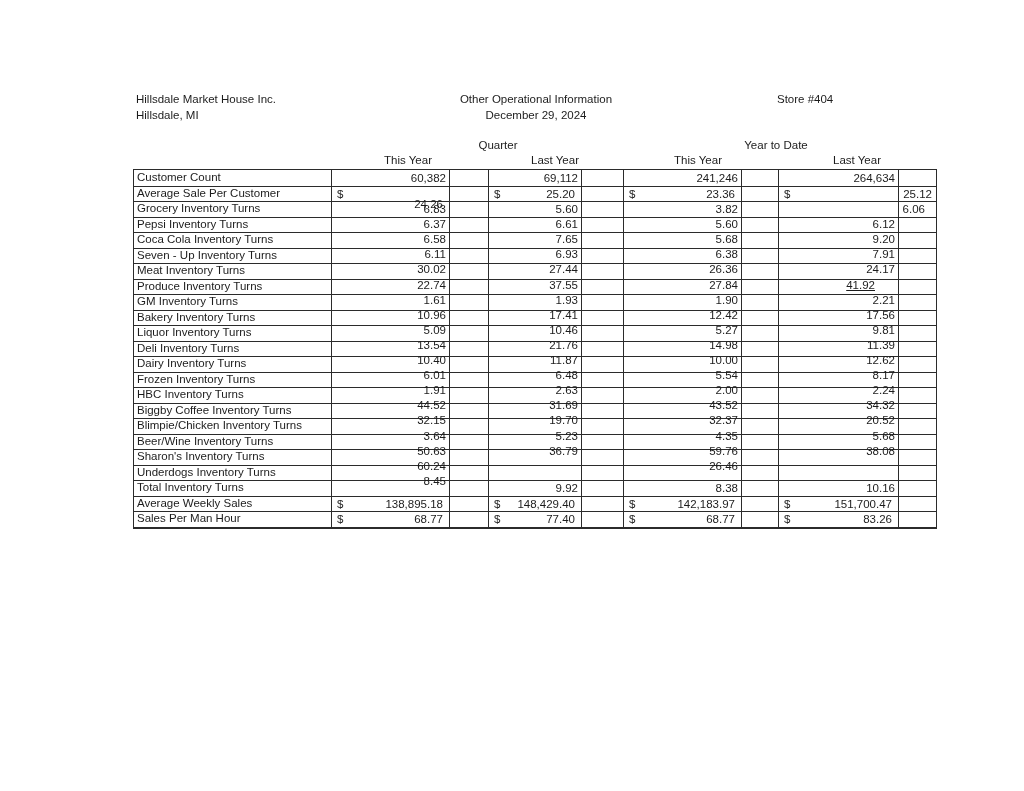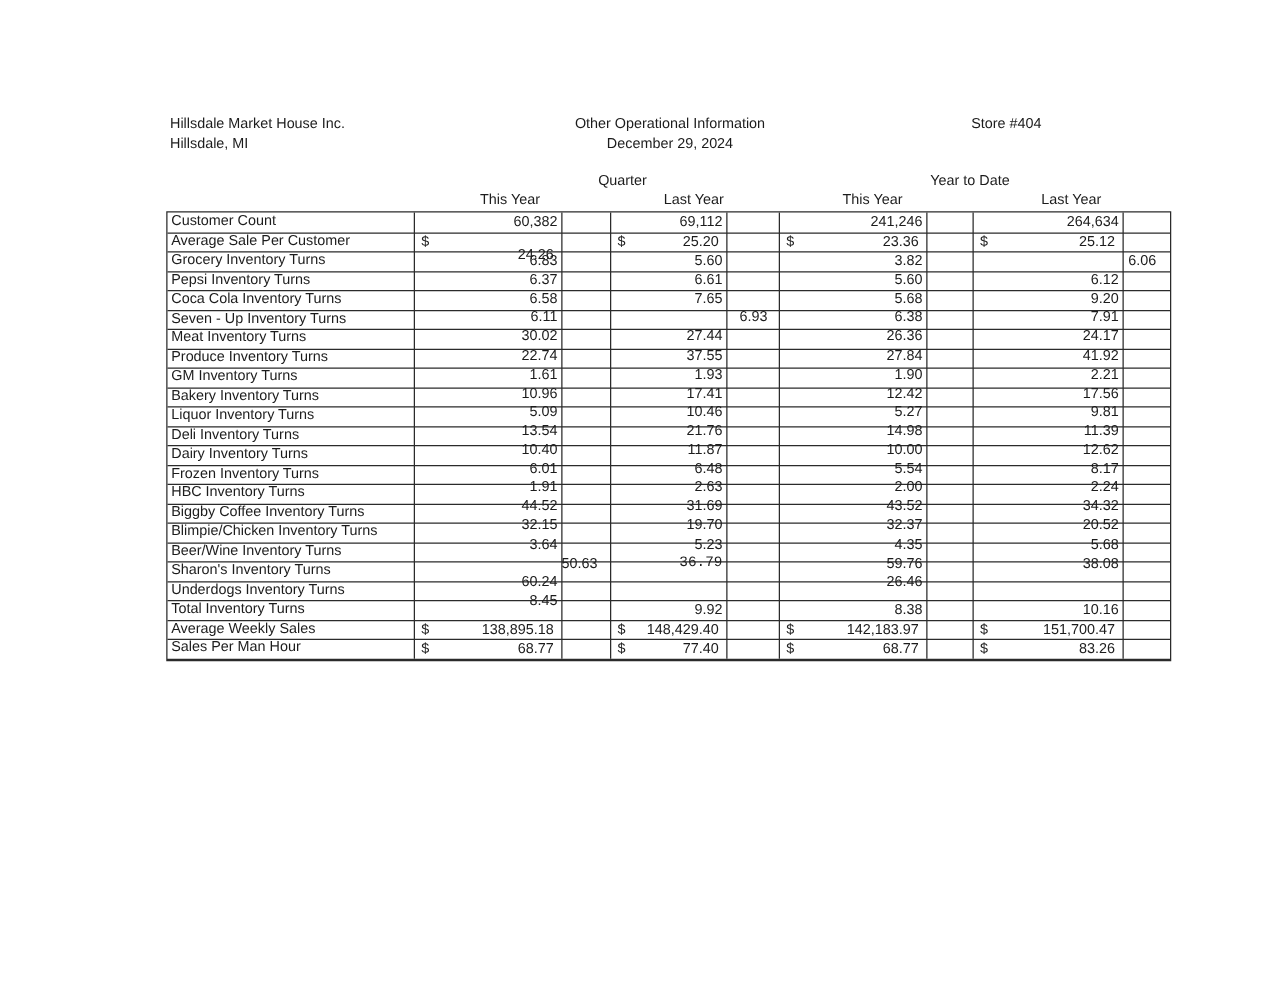--- a/index.html
+++ b/index.html
@@ -154,46 +154,46 @@
       <div class="cell-value" style="left: 197px; width: 115px; top: 2px;">60,382</div>
       <div class="cell-value" style="left: 354px; width: 90px; top: 2px;">69,112</div>
       <div class="cell-value" style="left: 489px; width: 115px; top: 2px;">241,246</div>
       <div class="cell-value" style="left: 644px; width: 117px; top: 2px;">264,634</div>
       <div class="cell-value" style="left: 197px; width: 112px; top: 28px;">24.26</div>
       <div class="dollar-sign" style="left: 203px; top: 17.5px;">$</div>
       <div class="cell-value" style="left: 354px; width: 87px; top: 17.5px;">25.20</div>
       <div class="dollar-sign" style="left: 360px; top: 17.5px;">$</div>
       <div class="cell-value" style="left: 489px; width: 112px; top: 17.5px;">23.36</div>
       <div class="dollar-sign" style="left: 495px; top: 17.5px;">$</div>
-      <div class="cell-value" style="left: 644px; width: 114px; top: 17.5px;">25.12</div>
+      <div class="cell-value" style="left: 644px; width: 114px; top: 17.5px; padding-left: 40px;">25.12</div>
       <div class="dollar-sign" style="left: 650px; top: 17.5px;">$</div>
       <div class="cell-value" style="left: 197px; width: 115px; top: 33px;">6.83</div>
       <div class="cell-value" style="left: 354px; width: 90px; top: 33px;">5.60</div>
       <div class="cell-value" style="left: 489px; width: 115px; top: 33px;">3.82</div>
       <div class="cell-value" style="left: 644px; width: 117px; top: 33px; margin-left: 30px;">6.06</div>
       <div class="cell-value" style="left: 197px; width: 115px; top: 48.1px;">6.37</div>
       <div class="cell-value" style="left: 354px; width: 90px; top: 48.1px;">6.61</div>
       <div class="cell-value" style="left: 489px; width: 115px; top: 48.1px;">5.60</div>
       <div class="cell-value" style="left: 644px; width: 117px; top: 48.1px;">6.12</div>
       <div class="cell-value" style="left: 197px; width: 115px; top: 63.2px;">6.58</div>
       <div class="cell-value" style="left: 354px; width: 90px; top: 63.2px;">7.65</div>
       <div class="cell-value" style="left: 489px; width: 115px; top: 63.2px;">5.68</div>
       <div class="cell-value" style="left: 644px; width: 117px; top: 63.2px;">9.20</div>
       <div class="cell-value" style="left: 197px; width: 115px; top: 78.3px;">6.11</div>
-      <div class="cell-value" style="left: 354px; width: 90px; top: 78.3px; padding-left: 36px;">6.93</div>
+      <div class="cell-value" style="left: 354px; width: 90px; top: 78.3px;">6.93</div>
       <div class="cell-value" style="left: 489px; width: 115px; top: 78.3px;">6.38</div>
       <div class="cell-value" style="left: 644px; width: 117px; top: 78.3px;">7.91</div>
       <div class="cell-value" style="left: 197px; width: 115px; top: 93.4px;">30.02</div>
       <div class="cell-value" style="left: 354px; width: 90px; top: 93.4px;">27.44</div>
       <div class="cell-value" style="left: 489px; width: 115px; top: 93.4px;">26.36</div>
       <div class="cell-value" style="left: 644px; width: 117px; top: 93.4px;">24.17</div>
       <div class="cell-value" style="left: 197px; width: 115px; top: 108.5px;">22.74</div>
       <div class="cell-value" style="left: 354px; width: 90px; top: 108.5px;">37.55</div>
       <div class="cell-value" style="left: 489px; width: 115px; top: 108.5px;">27.84</div>
-      <div class="cell-value" style="left: 644px; width: 117px; top: 108.5px;">41.92</div>
+      <div class="cell-value" style="left: 624px; width: 117px; top: 108.5px; text-decoration: underline;">41.92</div>
       <div class="cell-value" style="left: 197px; width: 115px; top: 123.6px;">1.61</div>
       <div class="cell-value" style="left: 354px; width: 90px; top: 123.6px;">1.93</div>
       <div class="cell-value" style="left: 489px; width: 115px; top: 123.6px;">1.90</div>
       <div class="cell-value" style="left: 644px; width: 117px; top: 123.6px;">2.21</div>
       <div class="cell-value" style="left: 197px; width: 115px; top: 138.7px;">10.96</div>
       <div class="cell-value" style="left: 354px; width: 90px; top: 138.7px;">17.41</div>
       <div class="cell-value" style="left: 489px; width: 115px; top: 138.7px;">12.42</div>
       <div class="cell-value" style="left: 644px; width: 117px; top: 138.7px;">17.56</div>
       <div class="cell-value" style="left: 197px; width: 115px; top: 153.8px;">5.09</div>
       <div class="cell-value" style="left: 354px; width: 90px; top: 153.8px;">10.46</div>
@@ -220,22 +220,22 @@
       <div class="cell-value" style="left: 489px; width: 115px; top: 229.3px;">43.52</div>
       <div class="cell-value" style="left: 644px; width: 117px; top: 229.3px;">34.32</div>
       <div class="cell-value" style="left: 197px; width: 115px; top: 244.4px;">32.15</div>
       <div class="cell-value" style="left: 354px; width: 90px; top: 244.4px;">19.70</div>
       <div class="cell-value" style="left: 489px; width: 115px; top: 244.4px;">32.37</div>
       <div class="cell-value" style="left: 644px; width: 117px; top: 244.4px;">20.52</div>
       <div class="cell-value" style="left: 197px; width: 115px; top: 259.5px;">3.64</div>
       <div class="cell-value" style="left: 354px; width: 90px; top: 259.5px;">5.23</div>
       <div class="cell-value" style="left: 489px; width: 115px; top: 259.5px;">4.35</div>
       <div class="cell-value" style="left: 644px; width: 117px; top: 259.5px;">5.68</div>
-      <div class="cell-value" style="left: 197px; width: 115px; top: 274.6px; padding-left: 32px;">50.63</div>
-      <div class="cell-value" style="left: 354px; width: 90px; top: 274.6px; font-family: Liberation Mono, monospace;">36.79</div>
+      <div class="cell-value" style="left: 197px; width: 115px; top: 274.6px;">50.63</div>
+      <div class="cell-value" style="left: 354px; width: 90px; top: 274.6px;">36.79</div>
       <div class="cell-value" style="left: 489px; width: 115px; top: 274.6px;">59.76</div>
       <div class="cell-value" style="left: 644px; width: 117px; top: 274.6px;">38.08</div>
       <div class="cell-value" style="left: 197px; width: 115px; top: 289.7px;">60.24</div>
       <div class="cell-value" style="left: 489px; width: 115px; top: 289.7px;">26.46</div>
       <div class="cell-value" style="left: 197px; width: 115px; top: 304.8px;">8.45</div>
       <div class="cell-value" style="left: 354px; width: 90px; top: 312px;">9.92</div>
       <div class="cell-value" style="left: 489px; width: 115px; top: 312px;">8.38</div>
       <div class="cell-value" style="left: 644px; width: 117px; top: 312px;">10.16</div>
       <div class="cell-value" style="left: 197px; width: 112px; top: 327.5px;">138,895.18</div>
       <div class="dollar-sign" style="left: 203px; top: 327.5px;">$</div>

